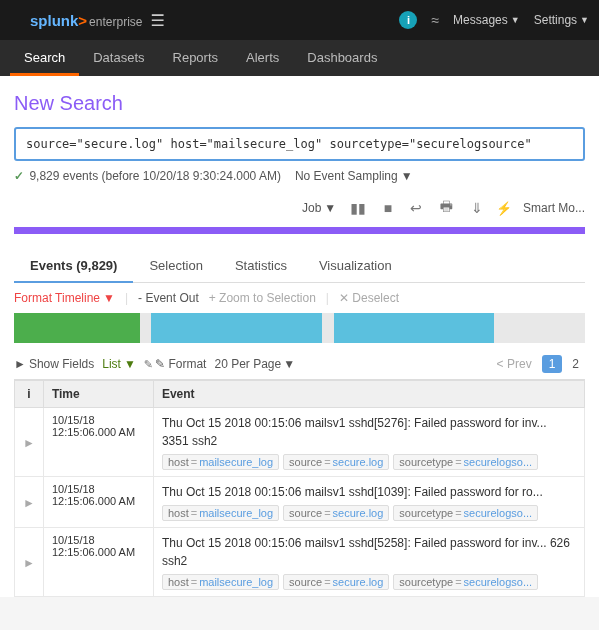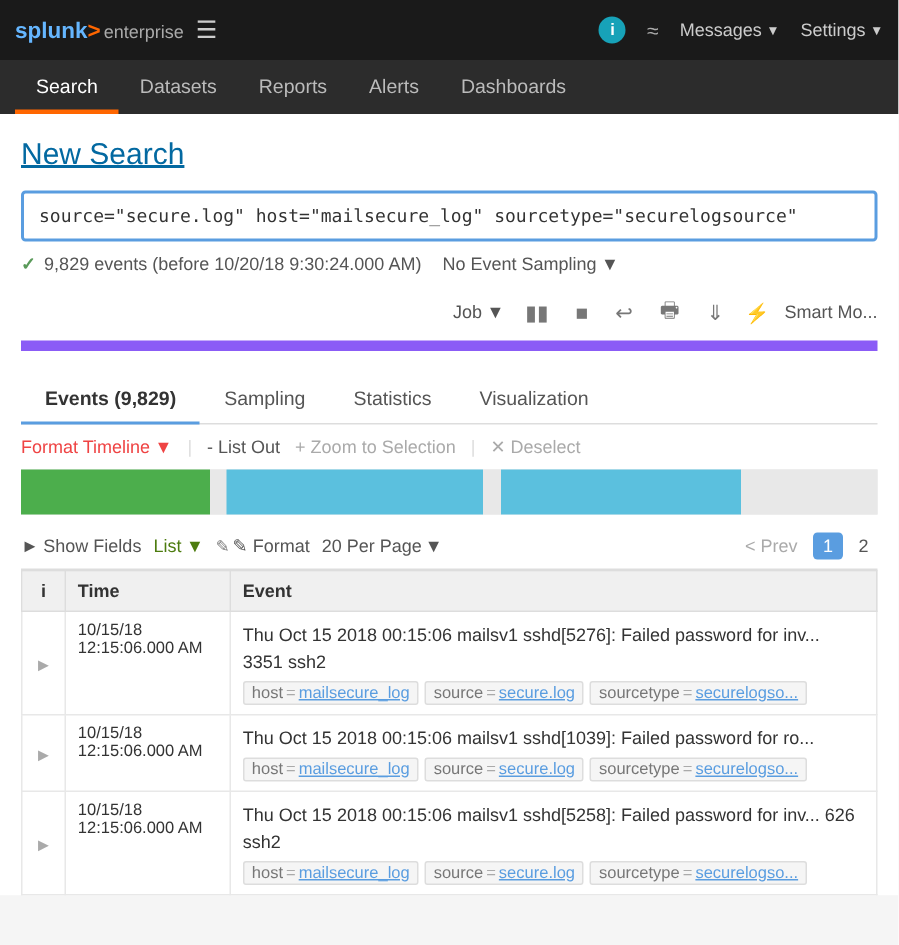--- a/index.html
+++ b/index.html
@@ -11,20 +11,21 @@
       display: flex;
       align-items: center;
       height: 40px;
       padding: 0 10px;
       justify-content: space-between;
     }
     .logo {
       display: flex;
       align-items: center;
       gap: 2px;
+      margin-left: 20px;
     }
     .logo-splunk { color: #fff; font-size: 15px; font-weight: bold; }
     .logo-splunk span { color: #ff6600; }
     .top-bar-center {
       display: flex;
       align-items: center;
       gap: 14px;
     }
     .nav-icon { color: #aaa; font-size: 14px; cursor: pointer; }
     .info-badge {
@@ -69,23 +70,22 @@
       color: #fff;
       border-bottom: 3px solid #ff6600;
     }
 
     
     .main { background: #fff; padding: 16px 14px 0 14px; }
 
     .page-title {
       font-size: 20px;
       font-weight: normal;
-      color: #0369a1;
+      color: #8b5cf6;
       margin-bottom: 12px;
-      text-decoration: underline;
     }
 
     
     .search-box {
       border: 2px solid #5a9de0;
       border-radius: 3px;
       padding: 8px 10px;
       font-size: 13px;
       color: #333;
       width: 100%;
@@ -306,21 +306,21 @@
       gap: 2px;
       font-size: 11px;
       color: #555;
       background: #f5f5f5;
       border: 1px solid #ddd;
       border-radius: 2px;
       padding: 1px 5px;
     }
     .tag-key { color: #777; }
     .tag-equals { color: #aaa; }
-    .tag-val { color: #5a9de0; cursor: pointer; text-decoration: underline; }
+    .tag-val { color: #5a9de0; cursor: pointer; }
     .pencil-icon { color: #777; font-size: 11px; }
   </style>
 </head>
 <body>
 
 <div class="top-bar">
   <div class="logo">
     <span class="logo-splunk">
       <span style="color:#65b6ff">splunk</span><span style="color:#ff6600">&gt;</span><span style="color:#aaa;font-size:12px;font-weight:normal;margin-left:2px">enterprise</span>
     </span>
@@ -377,33 +377,33 @@
     <span class="icon-btn">↩</span>
     <span class="icon-btn">🖶</span>
     <span class="icon-btn">⇓</span>
     <span style="color:#f0ad4e;font-size:13px">⚡</span>
     <span class="smart-mode">Smart Mo...</span>
   </div>
 
   
   <div class="content-tabs">
     <div class="content-tab active">Events (9,829)</div>
-    <div class="content-tab">Sampling</div>
+    <div class="content-tab">Selection</div>
     <div class="content-tab">Statistics</div>
     <div class="content-tab">Visualization</div>
   </div>
 
   
   <div class="timeline-controls">
     <span class="timeline-btn">
       <span>Format Timeline</span>
       <span>▼</span>
     </span>
     <span class="separator">|</span>
-    <span class="zoom-out-btn">- List Out</span>
+    <span class="zoom-out-btn">- Event Out</span>
     <span class="zoom-selection">+ Zoom to Selection</span>
     <span class="separator">|</span>
     <span class="deselect-btn">✕ Deselect</span>
   </div>
 
   
   <div class="timeline-bar">
     <div class="timeline-segment" style="width:22%;background:#4cae4c;"></div>
     <div class="timeline-segment" style="width:2%;background:#e8e8e8;"></div>
     <div class="timeline-segment" style="width:30%;background:#5bc0de;"></div>

